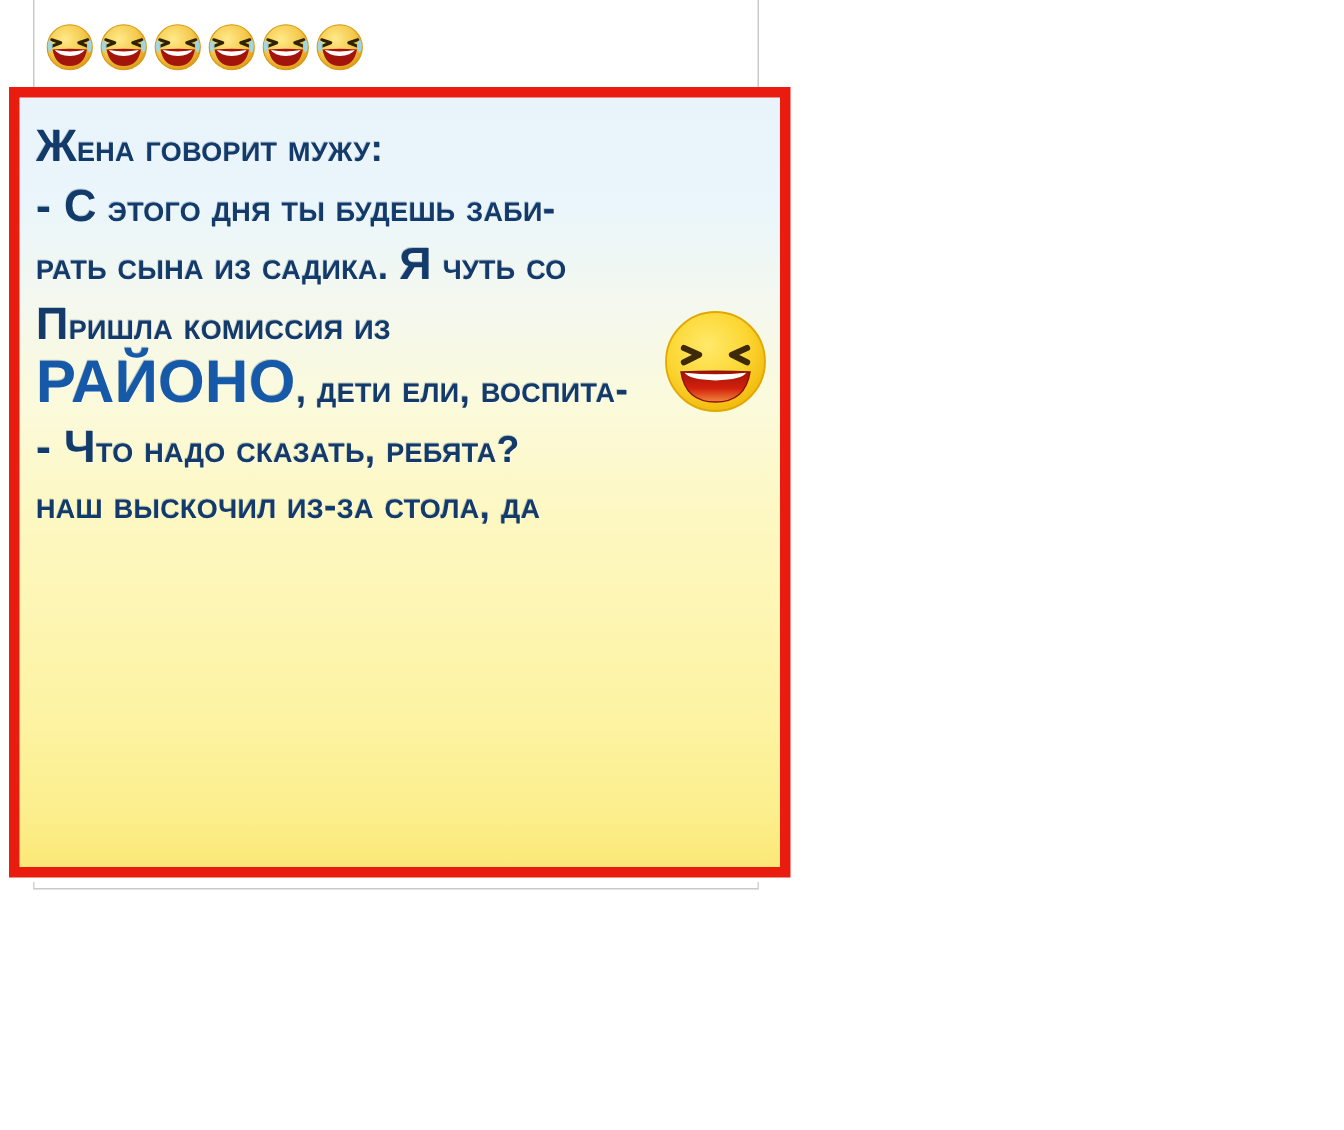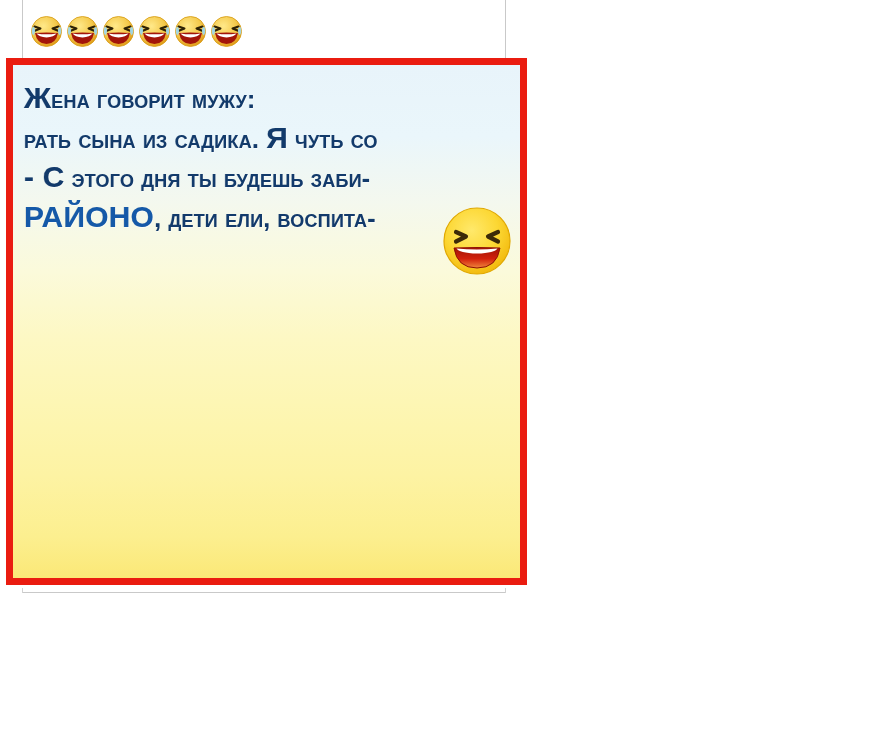--- a/index.html
+++ b/index.html
@@ -123,21 +123,21 @@
       -0.4px -0.4px 0 rgba(20,50,95,0.25);
   }
   .line .cap {
     font-variant: normal;
     text-transform: uppercase;
     font-size: 30px;
   }
   .line .big {
     font-variant: normal;
     text-transform: uppercase;
-    font-size: 30px;
+    font-size: 40px;
     color: #1559a8;
   }
 
   
   .overlay-emoji {
     position: absolute;
     left: 428px;
     top: 140px;
     width: 72px;
     height: 72px;
@@ -264,23 +264,26 @@
   <path d="M2.5 12 Q0.8 17 3.2 20.5 Q6 17.5 4.6 12.4 Z" fill="#9fd7ea" opacity="0.95"></path>
   <path d="M30.5 12 Q32.2 17 29.8 20.5 Q27 17.5 28.4 12.4 Z" fill="#9fd7ea" opacity="0.95"></path>
 </svg>
       </span>
     </div>
 
   <div class="joke-card">
     <div class="card-inner">
       <div id="joke-lines">
           <div class="line"><span class="cap">Ж</span><span>ена говорит мужу:</span></div>
+          <div class="line"><span class="cap">-&nbsp;</span><span class="cap">С</span><span> этого дня ты будешь заби-</span></div>
           <div class="line"><span>рать сына из садика. </span><span class="cap">Я</span><span> чуть со</span></div>
-          <div class="line"><span class="cap">-&nbsp;</span><span class="cap">С</span><span> этого дня ты будешь заби-</span></div>
+          <div class="line"><span class="cap">П</span><span>ришла комиссия из</span></div>
           <div class="line"><span class="big">РАЙОНО</span><span>, дети ели, воспита-</span></div>
+          <div class="line"><span class="cap">-&nbsp;</span><span class="cap">Ч</span><span>то надо сказать, ребята?</span></div>
+          <div class="line"><span>наш выскочил из-за стола, да</span></div>
         </div>
 
       <div class="overlay-emoji">
         <svg viewBox="0 0 72 72" xmlns="http://www.w3.org/2000/svg">
           <defs>
             <radialGradient id="faceG" cx="42%" cy="34%" r="68%">
               <stop offset="0%" stop-color="#ffe96b"></stop>
               <stop offset="58%" stop-color="#fcd733"></stop>
               <stop offset="100%" stop-color="#f2b90d"></stop>
             </radialGradient>

